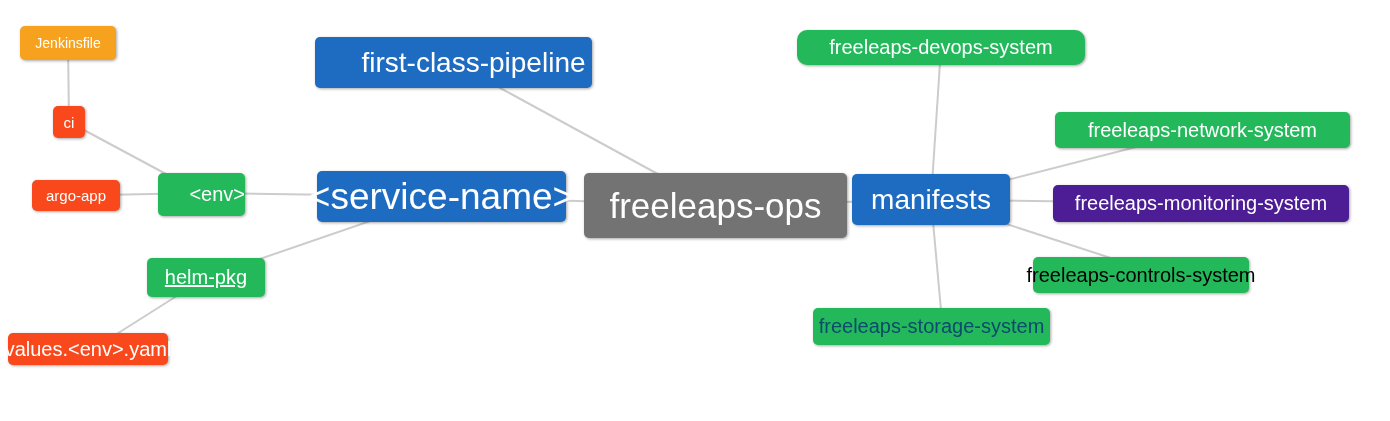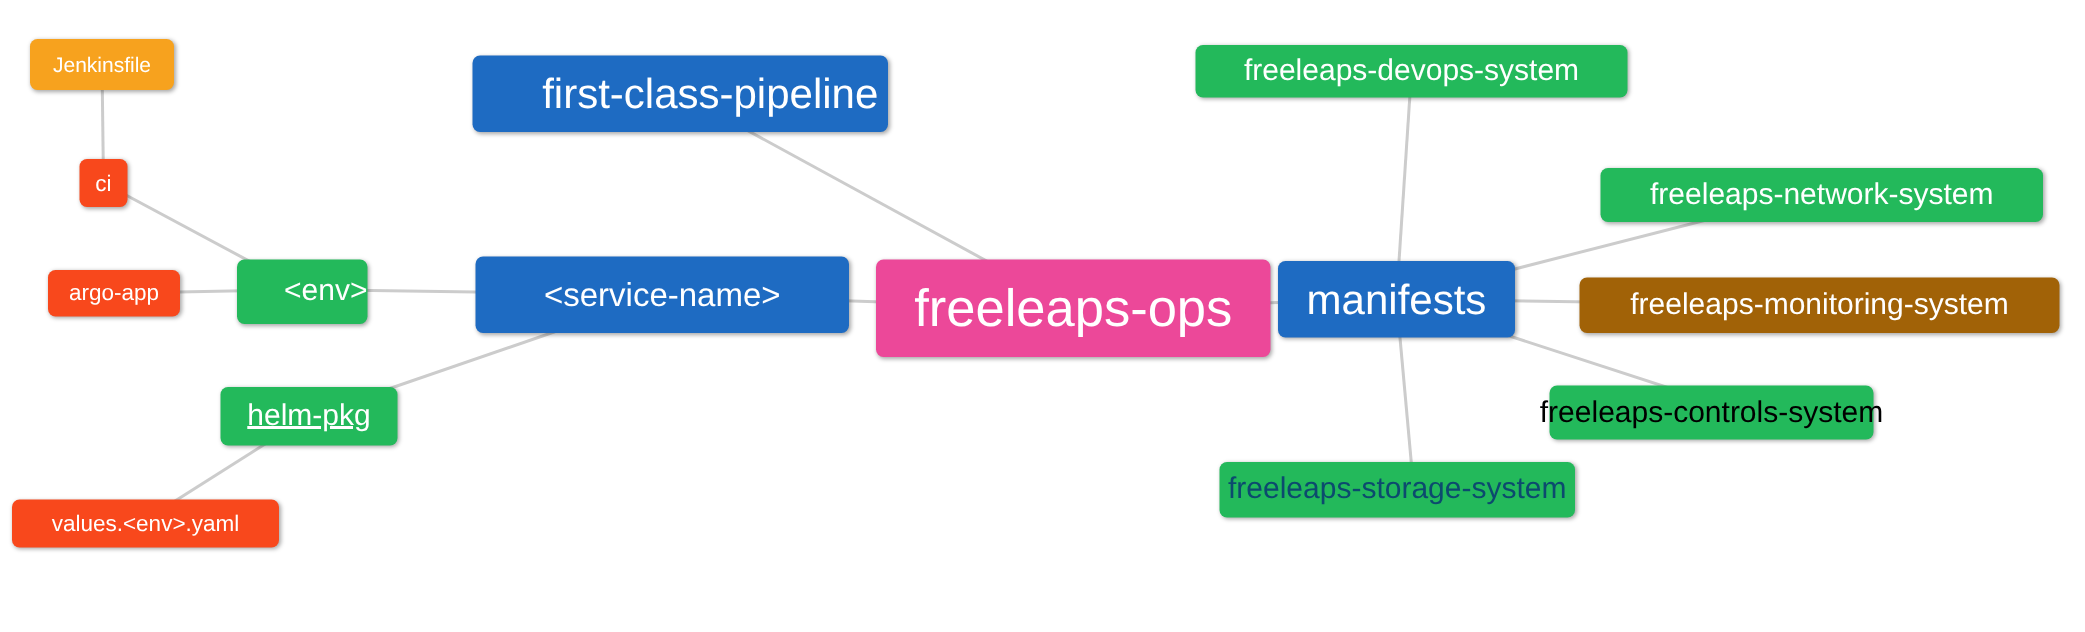--- a/index.html
+++ b/index.html
@@ -69,42 +69,42 @@
       </div>
       <div class="node" style="left: 32px; top: 180px; width: 88px; height: 31px; font-size: 15px; background: rgb(248, 72, 28); color: rgb(255, 255, 255);">
         <span class="label">argo-app</span>
       </div>
       <div class="node" style="left: 158px; top: 173px; width: 87px; height: 43px; font-size: 20px; background: rgb(35, 185, 91); color: rgb(255, 255, 255); justify-content: flex-end;">
         <span class="label">&lt;env&gt;</span>
       </div>
       <div class="node" style="left: 147px; top: 258px; width: 118px; height: 39px; font-size: 20px; background: rgb(35, 185, 91); color: rgb(255, 255, 255); text-decoration: underline;">
         <span class="label">helm-pkg</span>
       </div>
-      <div class="node" style="left: 8px; top: 333px; width: 178px; height: 32px; font-size: 15px; background: rgb(248, 72, 28); color: rgb(255, 255, 255); text-align: center;">
+      <div class="node" style="left: 8px; top: 333px; width: 160px; height: 32px; font-size: 20px; background: rgb(248, 72, 28); color: rgb(255, 255, 255); text-align: center;">
         <span class="label">values.&lt;env&gt;.yaml</span>
       </div>
       <div class="node" style="left: 315px; top: 37px; width: 277px; height: 51px; font-size: 28px; background: rgb(30, 107, 194); color: rgb(255, 255, 255); padding-left: 40px;">
         <span class="label">first-class-pipeline</span>
       </div>
-      <div class="node" style="left: 317px; top: 171px; width: 249px; height: 51px; font-size: 22px; background: rgb(30, 107, 194); color: rgb(255, 255, 255);">
+      <div class="node" style="left: 317px; top: 171px; width: 249px; height: 51px; font-size: 37px; background: rgb(30, 107, 194); color: rgb(255, 255, 255);">
         <span class="label">&lt;service-name&gt;</span>
       </div>
-      <div class="node" style="left: 584px; top: 173px; width: 263px; height: 65px; font-size: 35px; background: #ec4899; color: rgb(255, 255, 255); justify-content: center;">
+      <div class="node" style="left: 584px; top: 173px; width: 263px; height: 65px; font-size: 35px; background: #737373; color: rgb(255, 255, 255); justify-content: center;">
         <span class="label">freeleaps-ops</span>
       </div>
       <div class="node" style="left: 852px; top: 174px; width: 158px; height: 51px; font-size: 28px; background: rgb(30, 107, 194); color: rgb(255, 255, 255); text-align: right;">
         <span class="label">manifests</span>
       </div>
-      <div class="node" style="left: 797px; top: 30px; width: 288px; height: 35px; font-size: 20px; background: rgb(35, 185, 91); color: rgb(255, 255, 255);">
+      <div class="node" style="left: 797px; top: 30px; width: 288px; height: 35px; font-size: 20px; background: rgb(35, 185, 91); color: rgb(255, 255, 255); border-radius: 10px;">
         <span class="label">freeleaps-devops-system</span>
       </div>
-      <div class="node" style="left: 1055px; top: 112px; width: 295px; height: 36px; font-size: 20px; background: rgb(35, 185, 91); color: rgb(255, 255, 255); margin-left: 12px;">
+      <div class="node" style="left: 1055px; top: 112px; width: 295px; height: 36px; font-size: 20px; background: rgb(35, 185, 91); color: rgb(255, 255, 255);">
         <span class="label">freeleaps-network-system</span>
       </div>
-      <div class="node" style="left: 1053px; top: 185px; width: 320px; height: 37px; font-size: 20px; background: #a16207; color: rgb(255, 255, 255);">
+      <div class="node" style="left: 1053px; top: 185px; width: 296px; height: 37px; font-size: 20px; background: #4c1d95; color: rgb(255, 255, 255);">
         <span class="label">freeleaps-monitoring-system</span>
       </div>
       <div class="node" style="left: 1033px; top: 257px; width: 216px; height: 36px; font-size: 20px; background: rgb(35, 185, 91); color: #000000;">
         <span class="label">freeleaps-controls-system</span>
       </div>
       <div class="node" style="left: 813px; top: 308px; width: 237px; height: 37px; font-size: 20px; background: rgb(35, 185, 91); color: #0c4a6e;">
         <span class="label">freeleaps-storage-system</span>
       </div>
     </div>
 </div>

